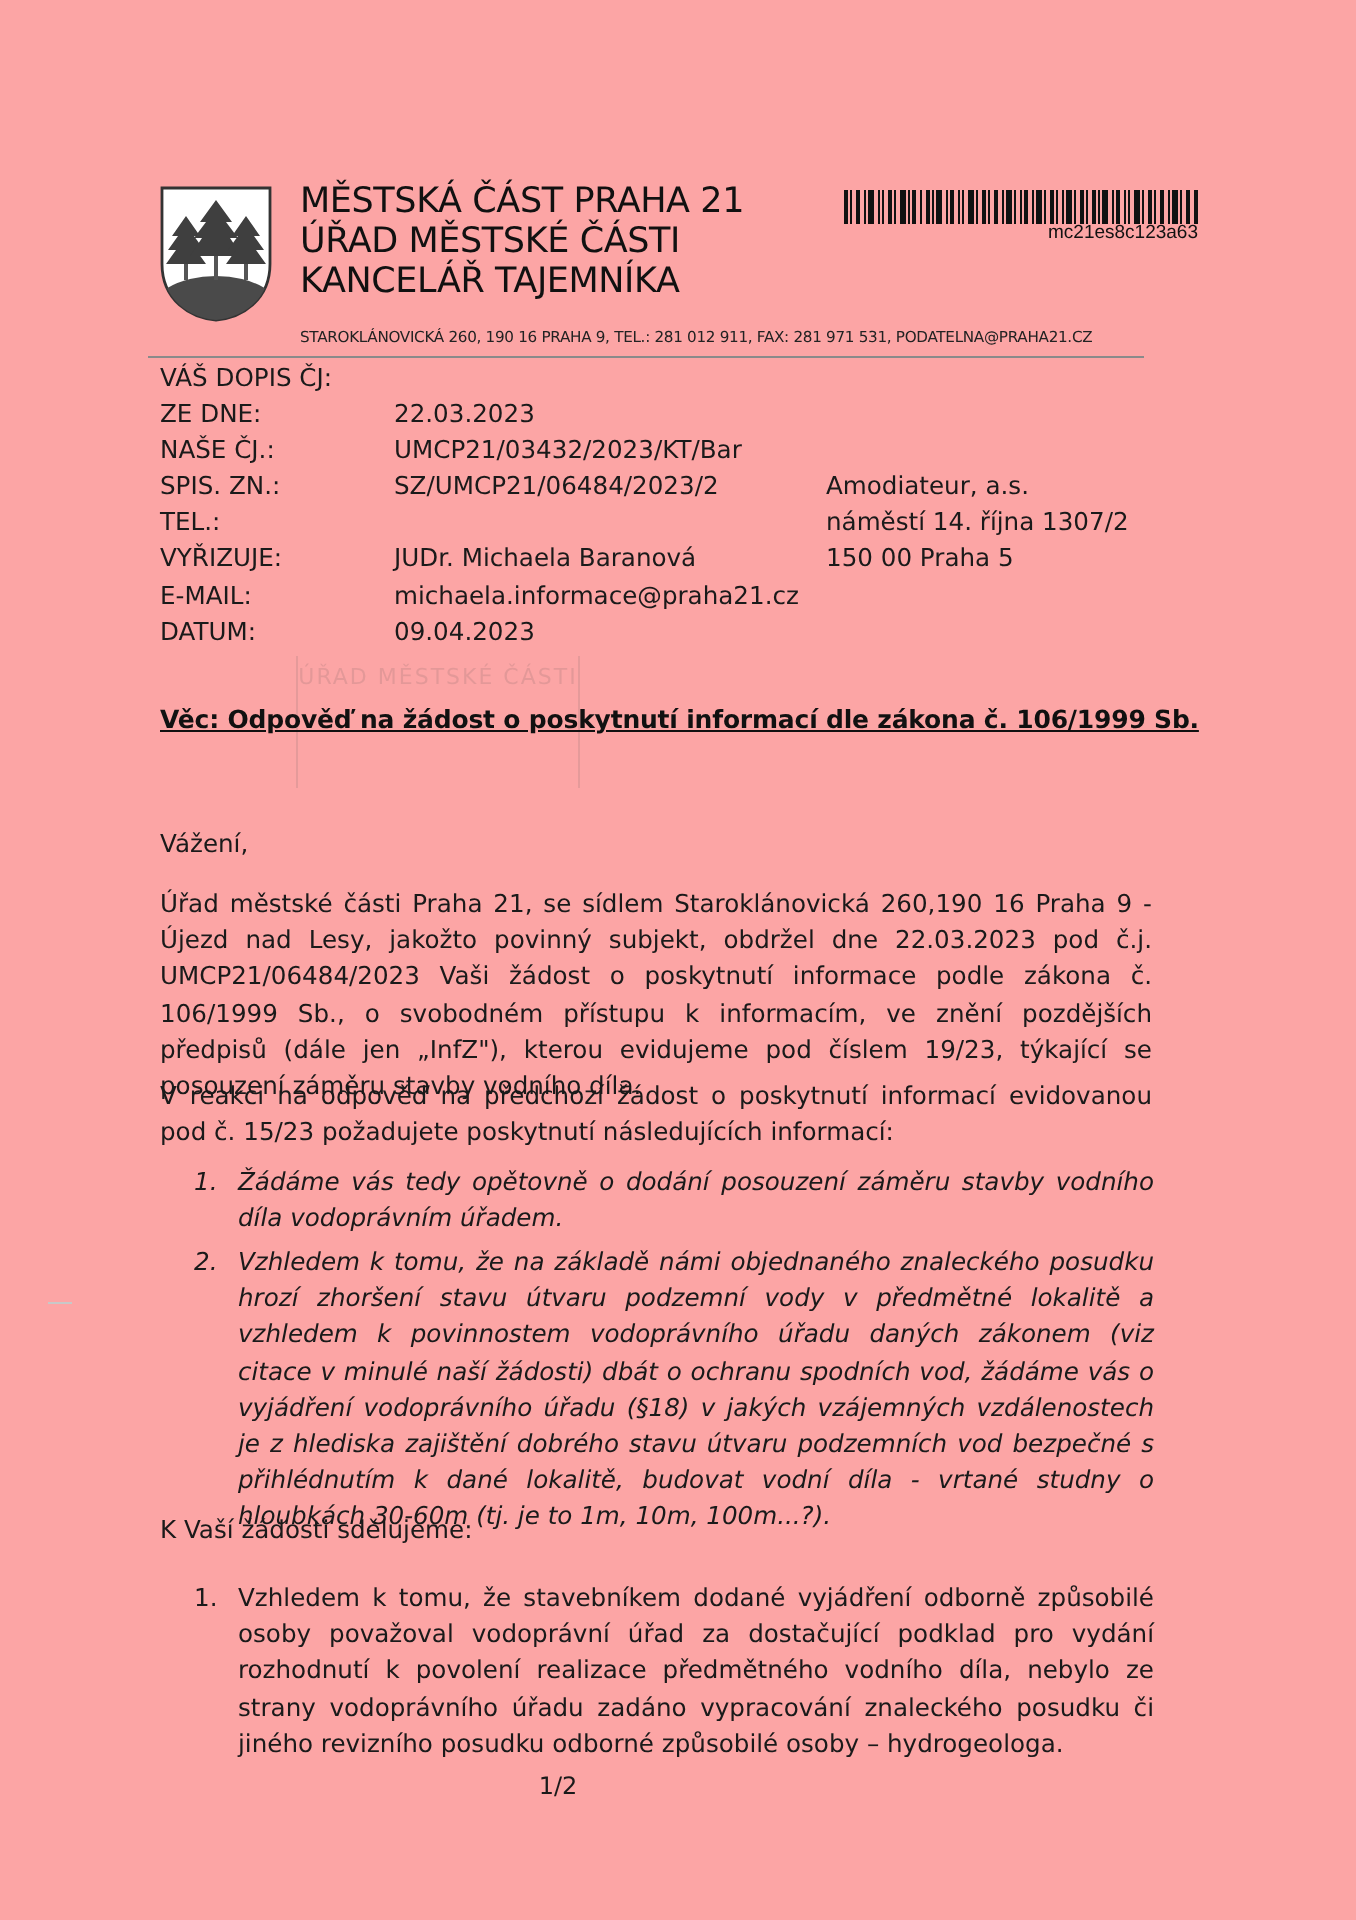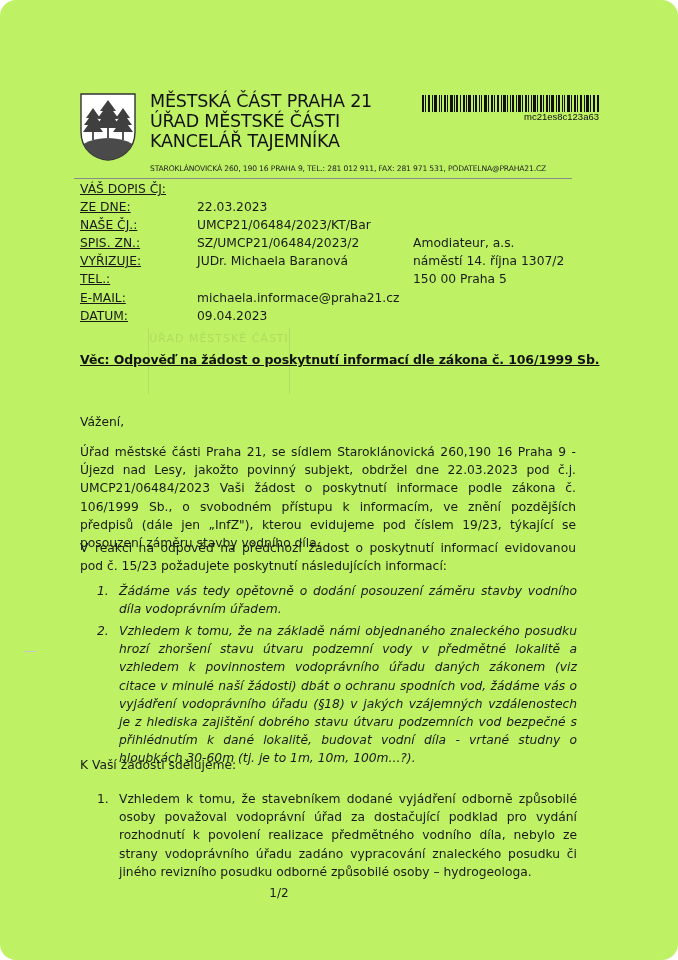--- a/index.html
+++ b/index.html
@@ -1,38 +1,38 @@
 <!DOCTYPE html>
 <html><head>
   <meta charset="utf-8">
   <style>
     html, body { margin: 0; padding: 0; background: #ffffff; }
     body {
       width: 678px; height: 960px; position: relative; overflow: hidden;
       font-family: "DejaVu Sans", "Liberation Sans", sans-serif;
       color: #1a1a1a;
     }
-    .page { position: absolute; left: 0; top: 0; width: 678px; height: 960px; background: #bef264; border-radius: 16px; }
+    .page { position: absolute; left: 0; top: 0; width: 678px; height: 960px; background: #fca5a5; }
 
     
     .crest { position: absolute; left: 79px; top: 92px; width: 58px; height: 70px; }
     .org { position: absolute; left: 150px; top: 91px; }
     .org-line { font-size: 17.5px; line-height: 20px; letter-spacing: -0.2px; color: #111; white-space: nowrap; }
     .org-addr { font-size: 7.6px; line-height: 11px; margin-top: 12px; letter-spacing: -0.15px; color: #222; white-space: nowrap; }
 
     .barcode { position: absolute; left: 422px; top: 95px; width: 177px; height: 17px; }
     .barcode-text { position: absolute; left: 422px; top: 111px; width: 177px; text-align: right;
       font-family: "Liberation Sans", sans-serif; font-size: 9.5px; color: #111; }
 
     .rule { position: absolute; left: 74px; top: 178px; width: 498px; height: 0; border-top: 1px solid #8a8a8a; }
 
     
     .ref { position: absolute; left: 80px; top: 180px; font-size: 12.3px; line-height: 18.1px; }
     .ref-row { display: flex; white-space: nowrap; }
-    .ref-label { width: 117px; text-decoration: underline; }
+    .ref-label { width: 117px; }
     .ref-value { }
     .recipient { position: absolute; left: 413px; top: 234px; font-size: 12.3px; line-height: 18.1px; white-space: nowrap; }
 
     
     .stamp { position: absolute; left: 148px; top: 328px; width: 142px; height: 66px; opacity: 0.13; }
     .stamp-box { position: absolute; left: 0; top: 0; right: 0; bottom: 0; border-left: 1px solid #555; border-right: 1px solid #555; }
     .stamp-text { font-size: 11px; text-align: center; margin-top: 4px; letter-spacing: 1px; color: #444; }
 
     
     .subject { position: absolute; left: 80px; top: 352px; font-size: 12.5px; font-weight: bold;
@@ -163,33 +163,33 @@
     <div class="ref-row">
       <span class="ref-label">VÁŠ DOPIS ČJ:</span>
       <span class="ref-value"></span>
     </div>
     <div class="ref-row">
       <span class="ref-label">ZE DNE:</span>
       <span class="ref-value">22.03.2023</span>
     </div>
     <div class="ref-row">
       <span class="ref-label">NAŠE ČJ.:</span>
-      <span class="ref-value">UMCP21/06484/2023/KT/Bar</span>
+      <span class="ref-value">UMCP21/03432/2023/KT/Bar</span>
     </div>
     <div class="ref-row">
       <span class="ref-label">SPIS. ZN.:</span>
       <span class="ref-value">SZ/UMCP21/06484/2023/2</span>
     </div>
     <div class="ref-row">
+      <span class="ref-label">TEL.:</span>
+      <span class="ref-value"></span>
+    </div>
+    <div class="ref-row">
       <span class="ref-label">VYŘIZUJE:</span>
       <span class="ref-value">JUDr. Michaela Baranová</span>
-    </div>
-    <div class="ref-row">
-      <span class="ref-label">TEL.:</span>
-      <span class="ref-value"></span>
     </div>
     <div class="ref-row">
       <span class="ref-label">E-MAIL:</span>
       <span class="ref-value">michaela.informace@praha21.cz</span>
     </div>
     <div class="ref-row">
       <span class="ref-label">DATUM:</span>
       <span class="ref-value">09.04.2023</span>
     </div>
   </div>

